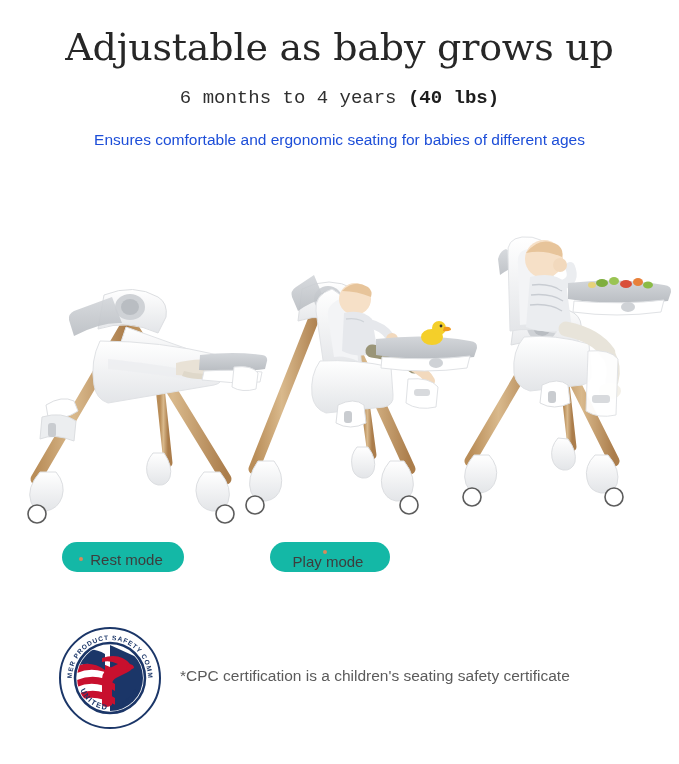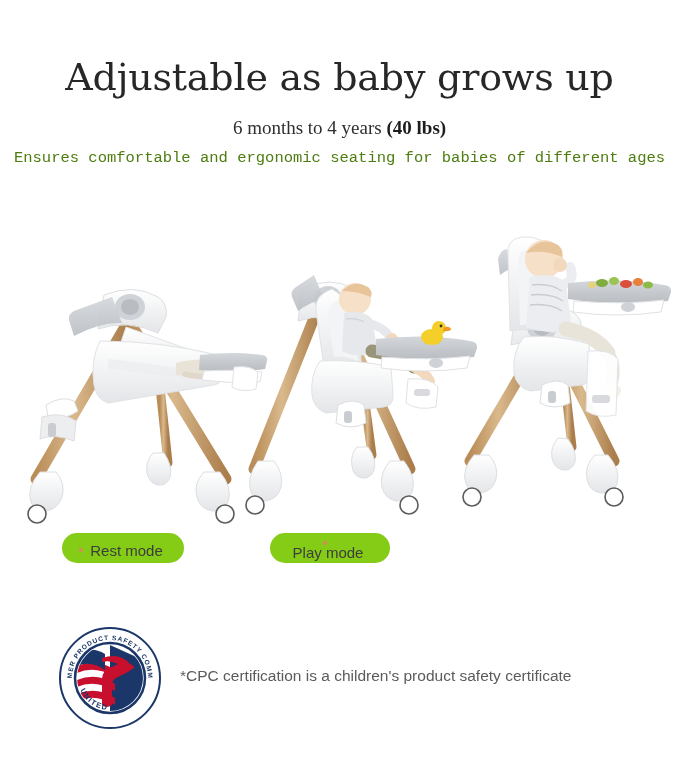--- a/index.html
+++ b/index.html
@@ -16,52 +16,52 @@
     position: relative;
     font-family: "Liberation Sans", sans-serif;
     -webkit-font-smoothing: antialiased;
   }
 
   
   .header {
     position: absolute;
     top: 0; left: 0;
     width: 679px;
-    padding-top: 55px;
+    padding-top: 25px;
     text-align: center;
   }
 
   .headline {
     font-family: "DejaVu Serif", "Liberation Serif", serif;
     font-size: 38px;
     font-weight: 400;
     letter-spacing: -0.2px;
     color: #272727;
     line-height: 1.18;
   }
 
   .subhead {
     margin-top: 17px;
-    font-family: Liberation Serif, serif;
+    font-family: Liberation Mono, monospace;
     font-size: 19px;
     font-weight: 400;
     color: #2f2f2f;
     line-height: 1.2;
   }
   .subhead .weight {
     font-weight: 700;
     color: #1d1d1d;
   }
 
   .tagline {
-    margin-top: 9px;
-    font-family: Liberation Mono, monospace;
+    margin-top: 20px;
+    font-family: Liberation Sans, sans-serif;
     font-size: 15.5px;
     font-weight: 400;
-    color: #4d7c0f;
+    color: #1d4ed8;
     line-height: 1.25;
   }
 
   
   .stage {
     position: absolute;
     left: 0;
     top: 215px;
     width: 679px;
     height: 310px;
@@ -81,24 +81,24 @@
   .pill-row {
     position: absolute;
     left: 0;
     top: 530px;
     width: 679px;
     height: 32px;
   }
 
   .pill {
     position: absolute;
-    top: 3px;
+    top: 12px;
     height: 30px;
     border-radius: 15px;
-    background: #84cc16;
+    background: #14b8a6;
     display: flex;
     align-items: center;
     justify-content: center;
     padding: 4px 18px 0 14px;
   }
   .pill-rest    { left: 62px;  width: 122px; }
   .pill-play    { left: 270px; width: 120px; flex-direction: column; }
   .pill-feeding { left: 470px; width: 150px; }
 
   .pill-dot {
@@ -472,15 +472,15 @@
 
       <text font-family="'Liberation Sans', sans-serif" font-size="6.6" font-weight="700" fill="#1b3668" letter-spacing="0.9">
         <textPath href="#arcTop" startOffset="50%" text-anchor="middle">CONSUMER PRODUCT SAFETY COMMISSION</textPath>
       </text>
       <text font-family="'Liberation Sans', sans-serif" font-size="7.4" font-weight="700" fill="#1b3668" letter-spacing="1.4">
         <textPath href="#arcBottom" startOffset="50%" text-anchor="middle">UNITED STATES</textPath>
       </text>
     </svg>
   </div>
 
-  <div class="footer-note">*CPC certification is a children's product safety certificate</div>
+  <div class="footer-note">*CPC certification is a children's seating safety certificate</div>
 
 </div>
 
 </body></html>

